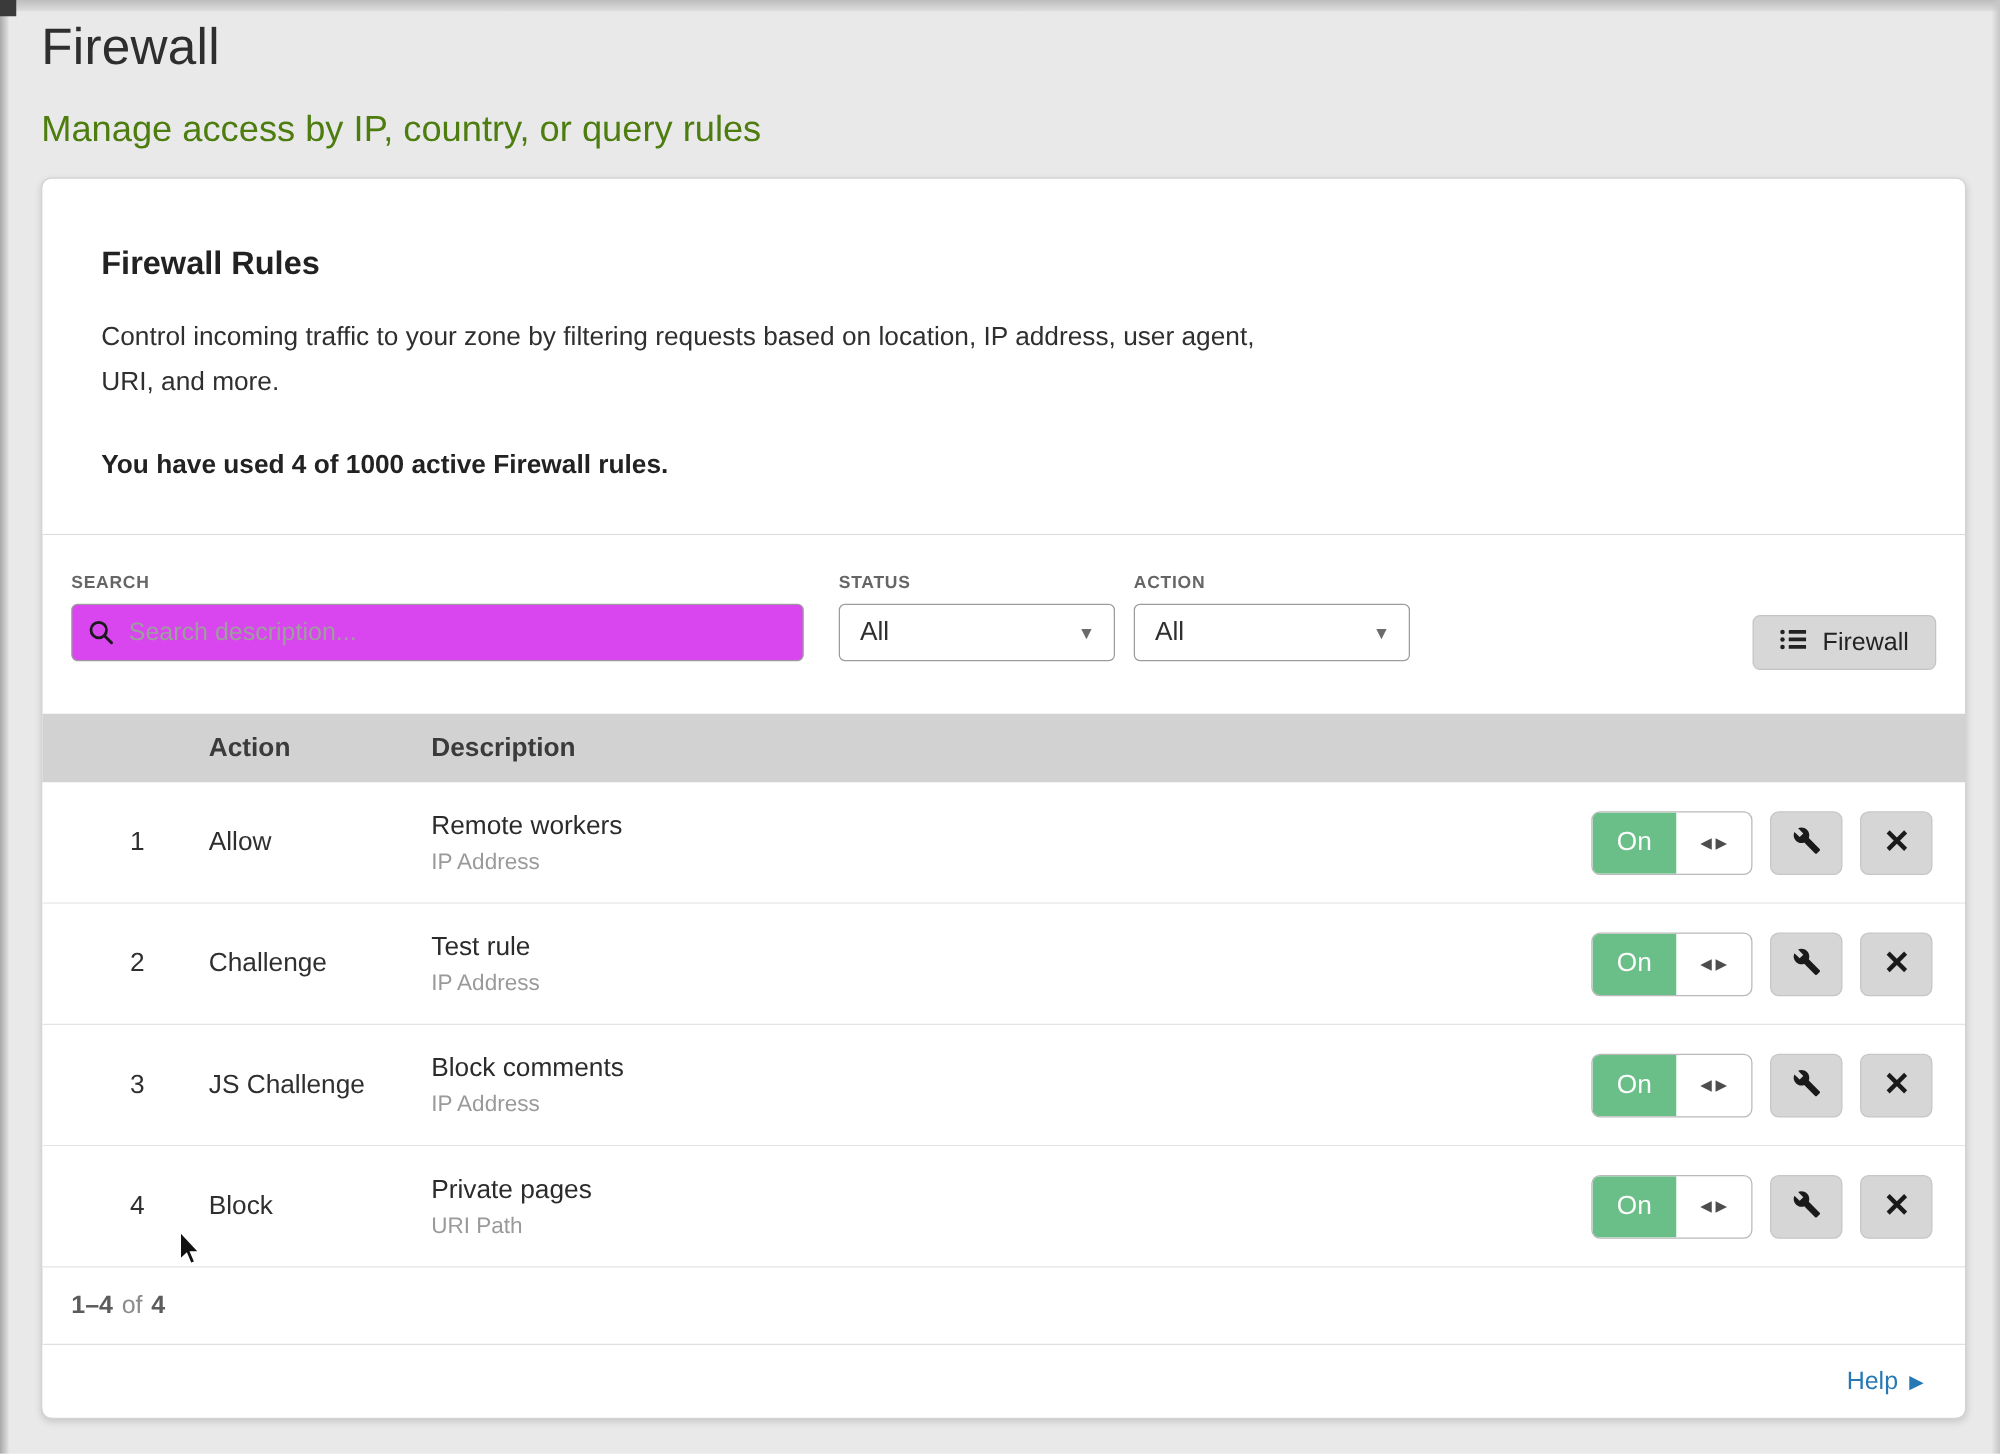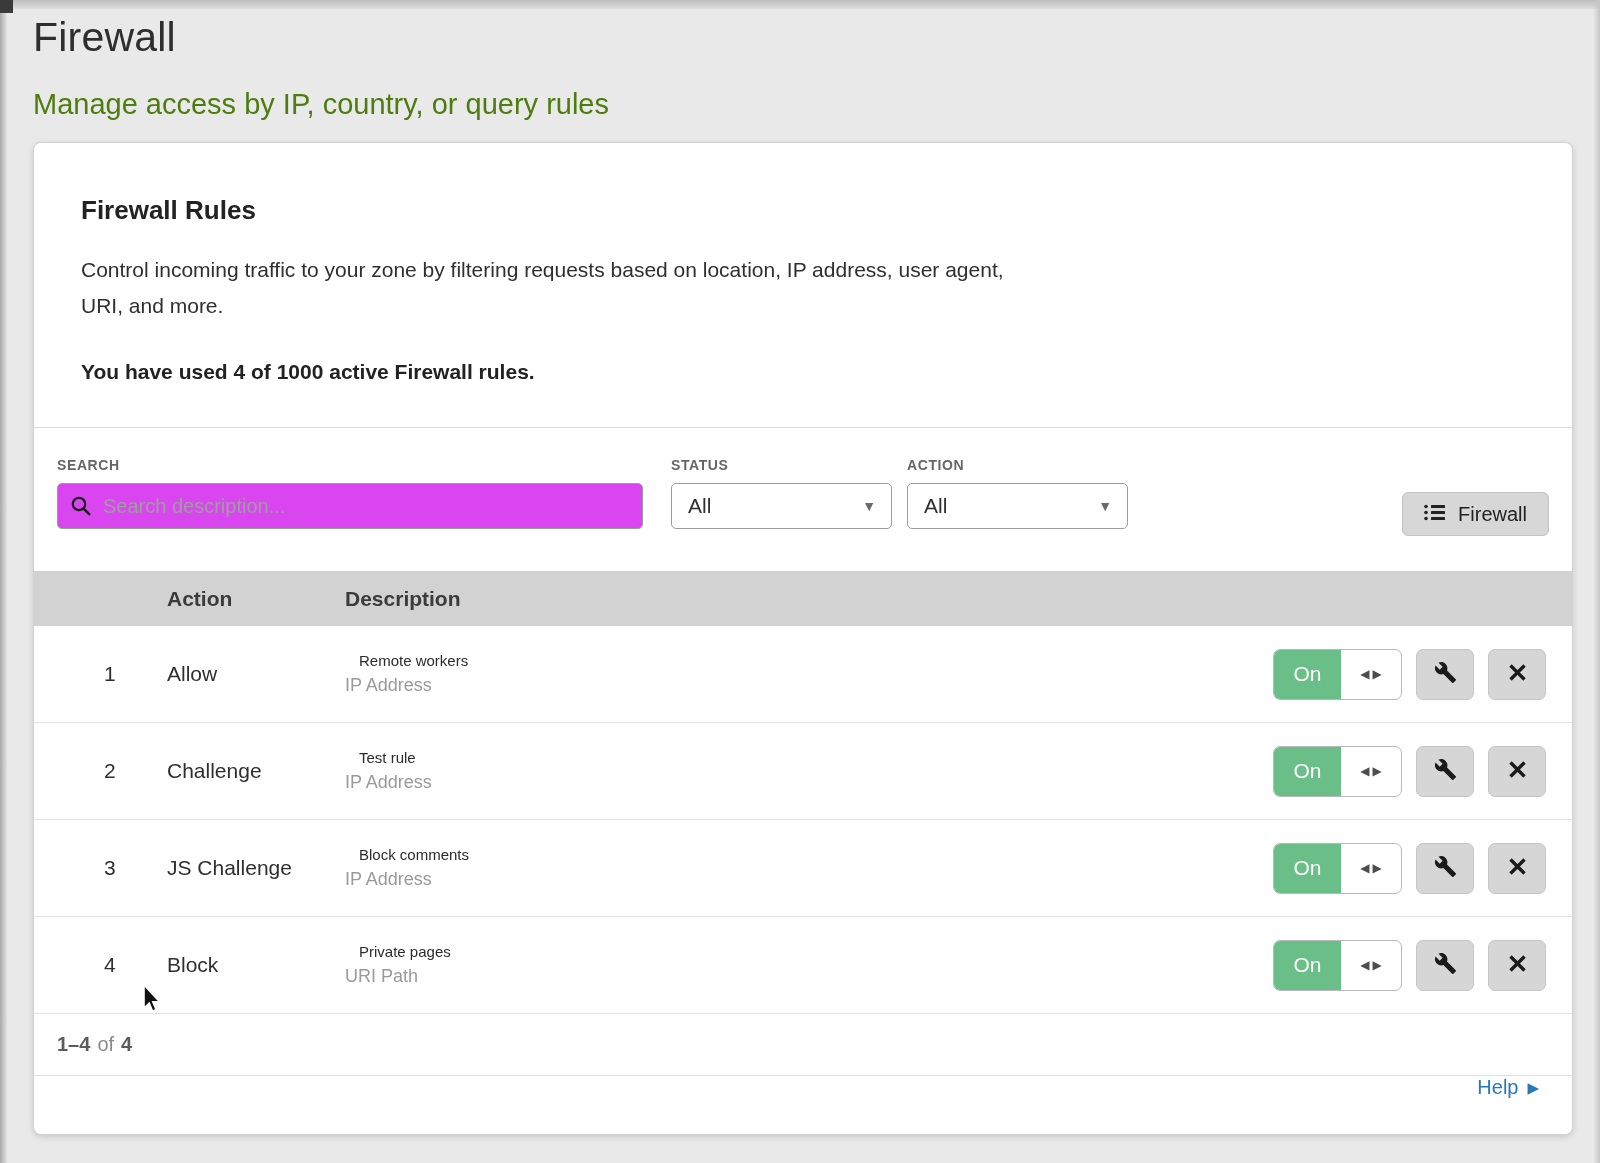--- a/index.html
+++ b/index.html
@@ -73,39 +73,39 @@
   }
 
   
   .table-header { height:55px; background:#d2d2d2; display:flex; align-items:center;
     font-size:21px; font-weight:700; color:#3b3b3b; flex:none; }
   .col-num { width:133px; padding-left:70px; flex:none; }
   .col-action { width:178px; flex:none; }
   .col-desc { flex:1; }
   .row { height:97px; display:flex; align-items:center; border-bottom:1px solid #e4e4e4;
     font-size:21px; color:#2f2f2f; flex:none; background:#fff; }
-  .desc-title { font-size:15px; color:#2b2b2b; margin-bottom:6px;margin-left:14px; }
+  .desc-title { font-size:21px; color:#2b2b2b; margin-bottom:6px; }
   .desc-sub { font-size:18px; color:#9a9a9a; }
   .controls { display:flex; align-items:center; padding-right:26px; gap:14px; }
   .toggle { width:129px; height:51px; border:1px solid #b9b9b9; border-radius:7px;
     display:flex; overflow:hidden; cursor:pointer; background:#fff; flex:none; }
   .toggle-on { width:67px; background:#6abf88; color:#fbfbfb; display:flex;
     align-items:center; justify-content:center; font-size:21px; }
   .toggle-off { flex:1; display:flex; align-items:center; justify-content:center; }
   .toggle-arrows { font-size:12px; color:#4d4d4d; letter-spacing:3px; padding-left:3px; }
   .icon-btn { width:58px; height:51px; background:#d6d6d6; border:1px solid #c6c6c6;
     border-radius:7px; display:flex; align-items:center; justify-content:center;
     cursor:pointer; flex:none; }
 
   
   .pagination { height:62px; display:flex; align-items:center; padding-left:23px;
     border-bottom:1px solid #e0e0e0; font-size:20px; flex:none; }
   .pg-strong { font-weight:700; color:#5c5c5c; }
   .pg-sep { color:#8a8a8a; margin:0 7px; }
-  .card-footer { flex:1; display:flex; align-items:flex-start; justify-content:flex-end;
+  .card-footer { flex:1; display:flex; align-items:center; justify-content:flex-end;
     padding-right:33px; border-radius:0 0 8px 8px; background:#fff; }
   .help-link { display:flex; align-items:center; gap:9px; color:#2779b5;
     font-size:20px; text-decoration:none; cursor:pointer; }
   .help-arrow { font-size:15px; }
 
   .cursor { position:absolute; left:138px; top:983px; z-index:60; pointer-events:none; }
 </style>
 </head>
 <body>
 

